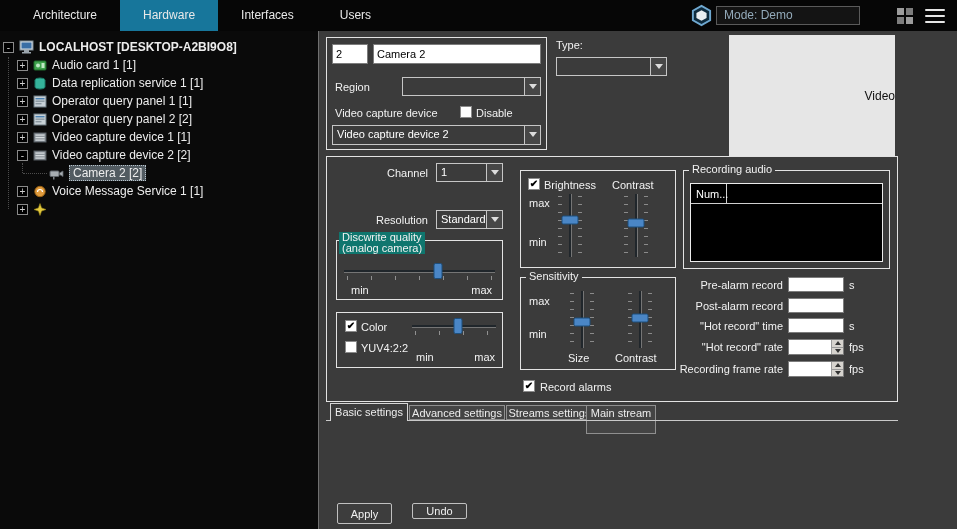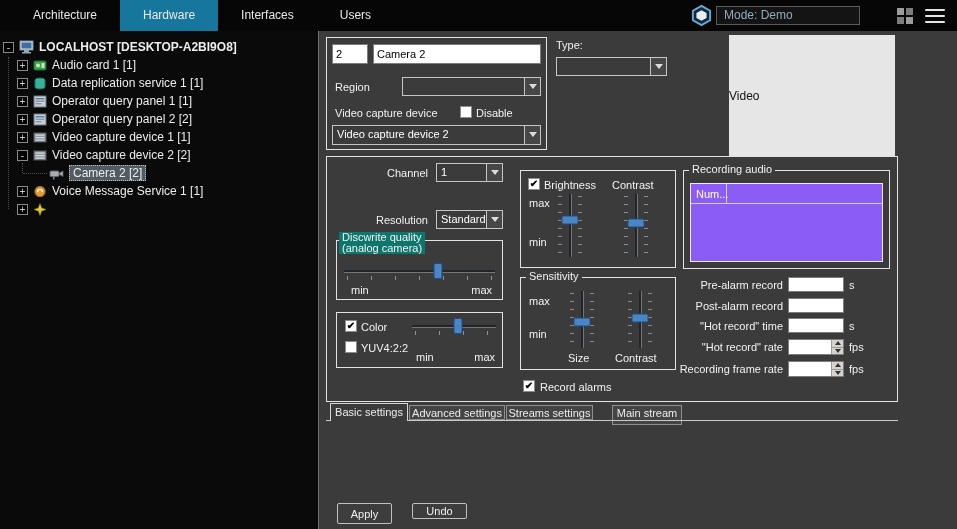--- a/index.html
+++ b/index.html
@@ -37,35 +37,35 @@
   .gbtitle{position:absolute;top:-8px;left:5px;background:#3b3b3b;padding:0 3px;font-size:11px;color:#f2f2f2;line-height:12px;white-space:nowrap}
   .gbtitle2{position:absolute;top:-9px;left:2px;background:#0f766e;padding:0 3px;font-size:11px;color:#f2f2f2;line-height:11px;white-space:nowrap}
   .lbl{position:absolute;font-size:11px;color:#f2f2f2;white-space:nowrap}
   .tin{position:absolute;background:#fff;border:1px solid #7c7c7c;color:#000;font-size:11px;padding:0 3px;font-family:inherit}
   .dd{position:absolute;display:flex;background:#3b3b3b;border:1px solid #c6c6c6;color:#fff;cursor:pointer}
   .dd .val{flex:1;font-size:11px;padding:2px 4px;overflow:hidden;white-space:nowrap}
   .dd .arr{width:16px;border-left:1px solid #c6c6c6;background:#474747;display:flex;align-items:flex-start;justify-content:center}
   .dd .arr::after{content:"";width:0;height:0;border:4px solid transparent;border-top:5px solid #dcdcdc;margin-top:6px}
   .cb{position:absolute;width:12px;height:12px;background:#fff;border:1px solid #8a8a8a;color:#000;font-size:10px;line-height:10px;text-align:center;font-weight:700;cursor:pointer}
   .cb.checked::after{content:"✔"}
-  .preview{position:absolute;left:729px;top:35px;width:166px;height:121px;background:#e6e6e6;color:#111;font-size:12px;display:flex;align-items:center;justify-content:flex-start}
+  .preview{position:absolute;left:729px;top:35px;width:166px;height:121px;background:#e6e6e6;color:#111;font-size:12px;display:flex;align-items:center;justify-content:flex-end}
 
   
   .hslider{position:absolute;height:18px}
   .hgroove{position:absolute;top:7px;left:0;right:0;height:2px;background:#20262b;box-shadow:0 1px 0 #757575}
   .hticks{position:absolute;left:3px;right:3px;top:13px;height:4px;background:repeating-linear-gradient(to right,#909090 0 1px,transparent 1px 24px)}
   .hhandle{position:absolute;top:8px;width:9px;height:16px;transform:translate(-50%,-50%);background:#4a86c6;border:1px solid #1d4f7d;border-radius:2px;cursor:pointer}
   .vslider{position:absolute;width:26px}
   .vgroove{position:absolute;left:50%;top:0;bottom:0;width:2px;margin-left:-1px;background:#20262b;box-shadow:1px 0 0 #757575}
   .vticks{position:absolute;left:1px;top:2px;bottom:2px;width:4px;background:repeating-linear-gradient(to bottom,#8a8a8a 0 1px,transparent 1px 8px)}
   .vticks.right{left:auto;right:1px}
   .vhandle{position:absolute;left:50%;width:17px;height:9px;transform:translate(-50%,-50%);background:#4a86c6;border:1px solid #1d4f7d;border-radius:2px;cursor:pointer}
 
   
-  .ra-table{position:absolute;border:1px solid #ececec;background:#8b5cf6}
+  .ra-table{position:absolute;border:1px solid #ececec;background:#000000}
   .ra-head{height:20px;border-bottom:1px solid #cfcfcf;display:flex;align-items:stretch;font-size:11px;color:#fff}
   .ra-head span{display:flex;align-items:center;padding-left:5px}
   .ra-c1{width:36px;border-right:1px solid #cfcfcf}
   .ra-c2{flex:1;border-right:1px solid #cfcfcf}
   .ra-c3{width:12px}
 
   
   .spinwrap{position:absolute;background:#fff;border:1px solid #7c7c7c;display:flex}
   .spinwrap input{flex:1;border:0;font-size:11px;padding:0 2px;min-width:0;font-family:inherit}
   .spin{width:12px;display:flex;flex-direction:column;border-left:1px solid #9a9a9a}
@@ -373,18 +373,18 @@
   </div>
   <span class="lbl" style="left:849px;top:363px">fps</span>
 
   <span class="cb checked" style="left:523px;top:380px"></span>
   <span class="lbl" style="left:540px;top:381px">Record alarms</span>
 
   <div class="tabline" style="left:326px;top:420px;width:572px"></div>
   <div class="stab active" style="left:330px;top:403px;width:78px;height:18px">Basic settings</div>
   <div class="stab" style="left:409px;top:405px;width:96px;height:15px">Advanced settings</div>
   <div class="stab" style="left:506px;top:405px;width:87px;height:15px">Streams settings</div>
-  <div class="stab" style="left:612px;top:405px;width:70px;height:20px">Main stream</div>
+  <div class="stab" style="left:586px;top:405px;width:70px;height:29px">Main stream</div>
 
   <button class="btn" style="left:337px;top:503px;width:55px;height:21px">Apply</button>
   <button class="btn" style="left:412px;top:503px;width:55px;height:16px">Undo</button>
 
 </div>
 
 </body></html>

